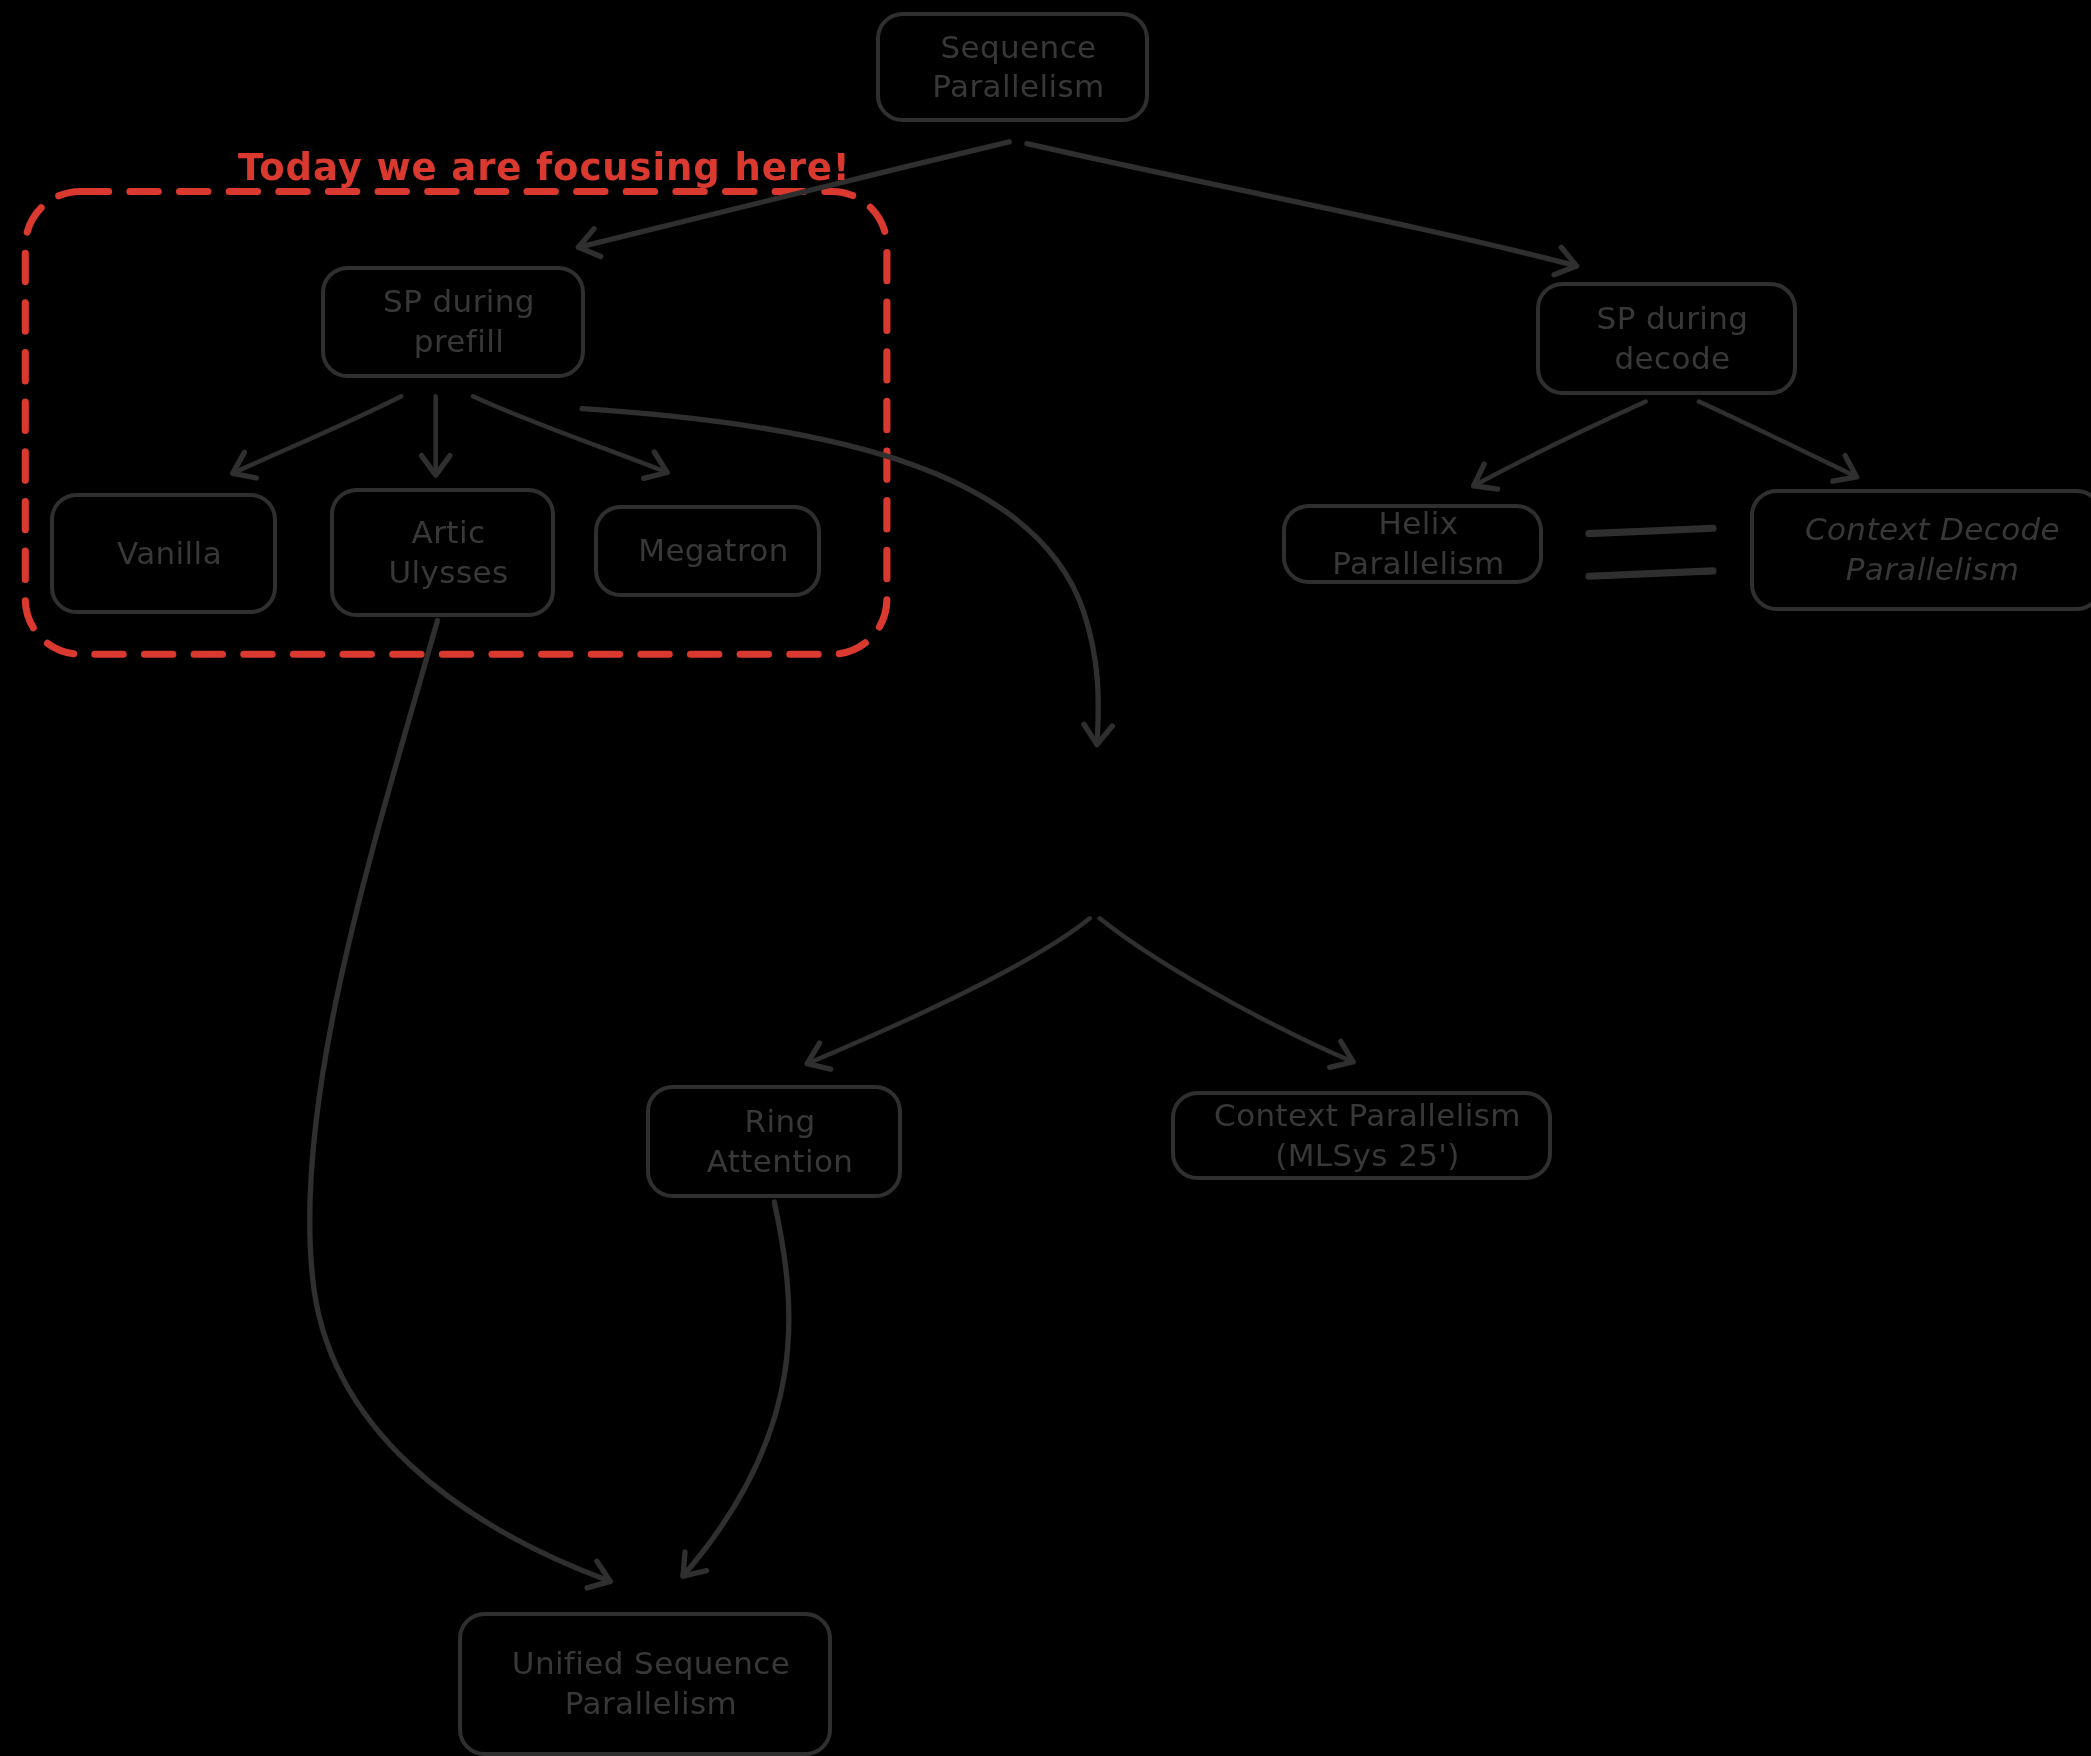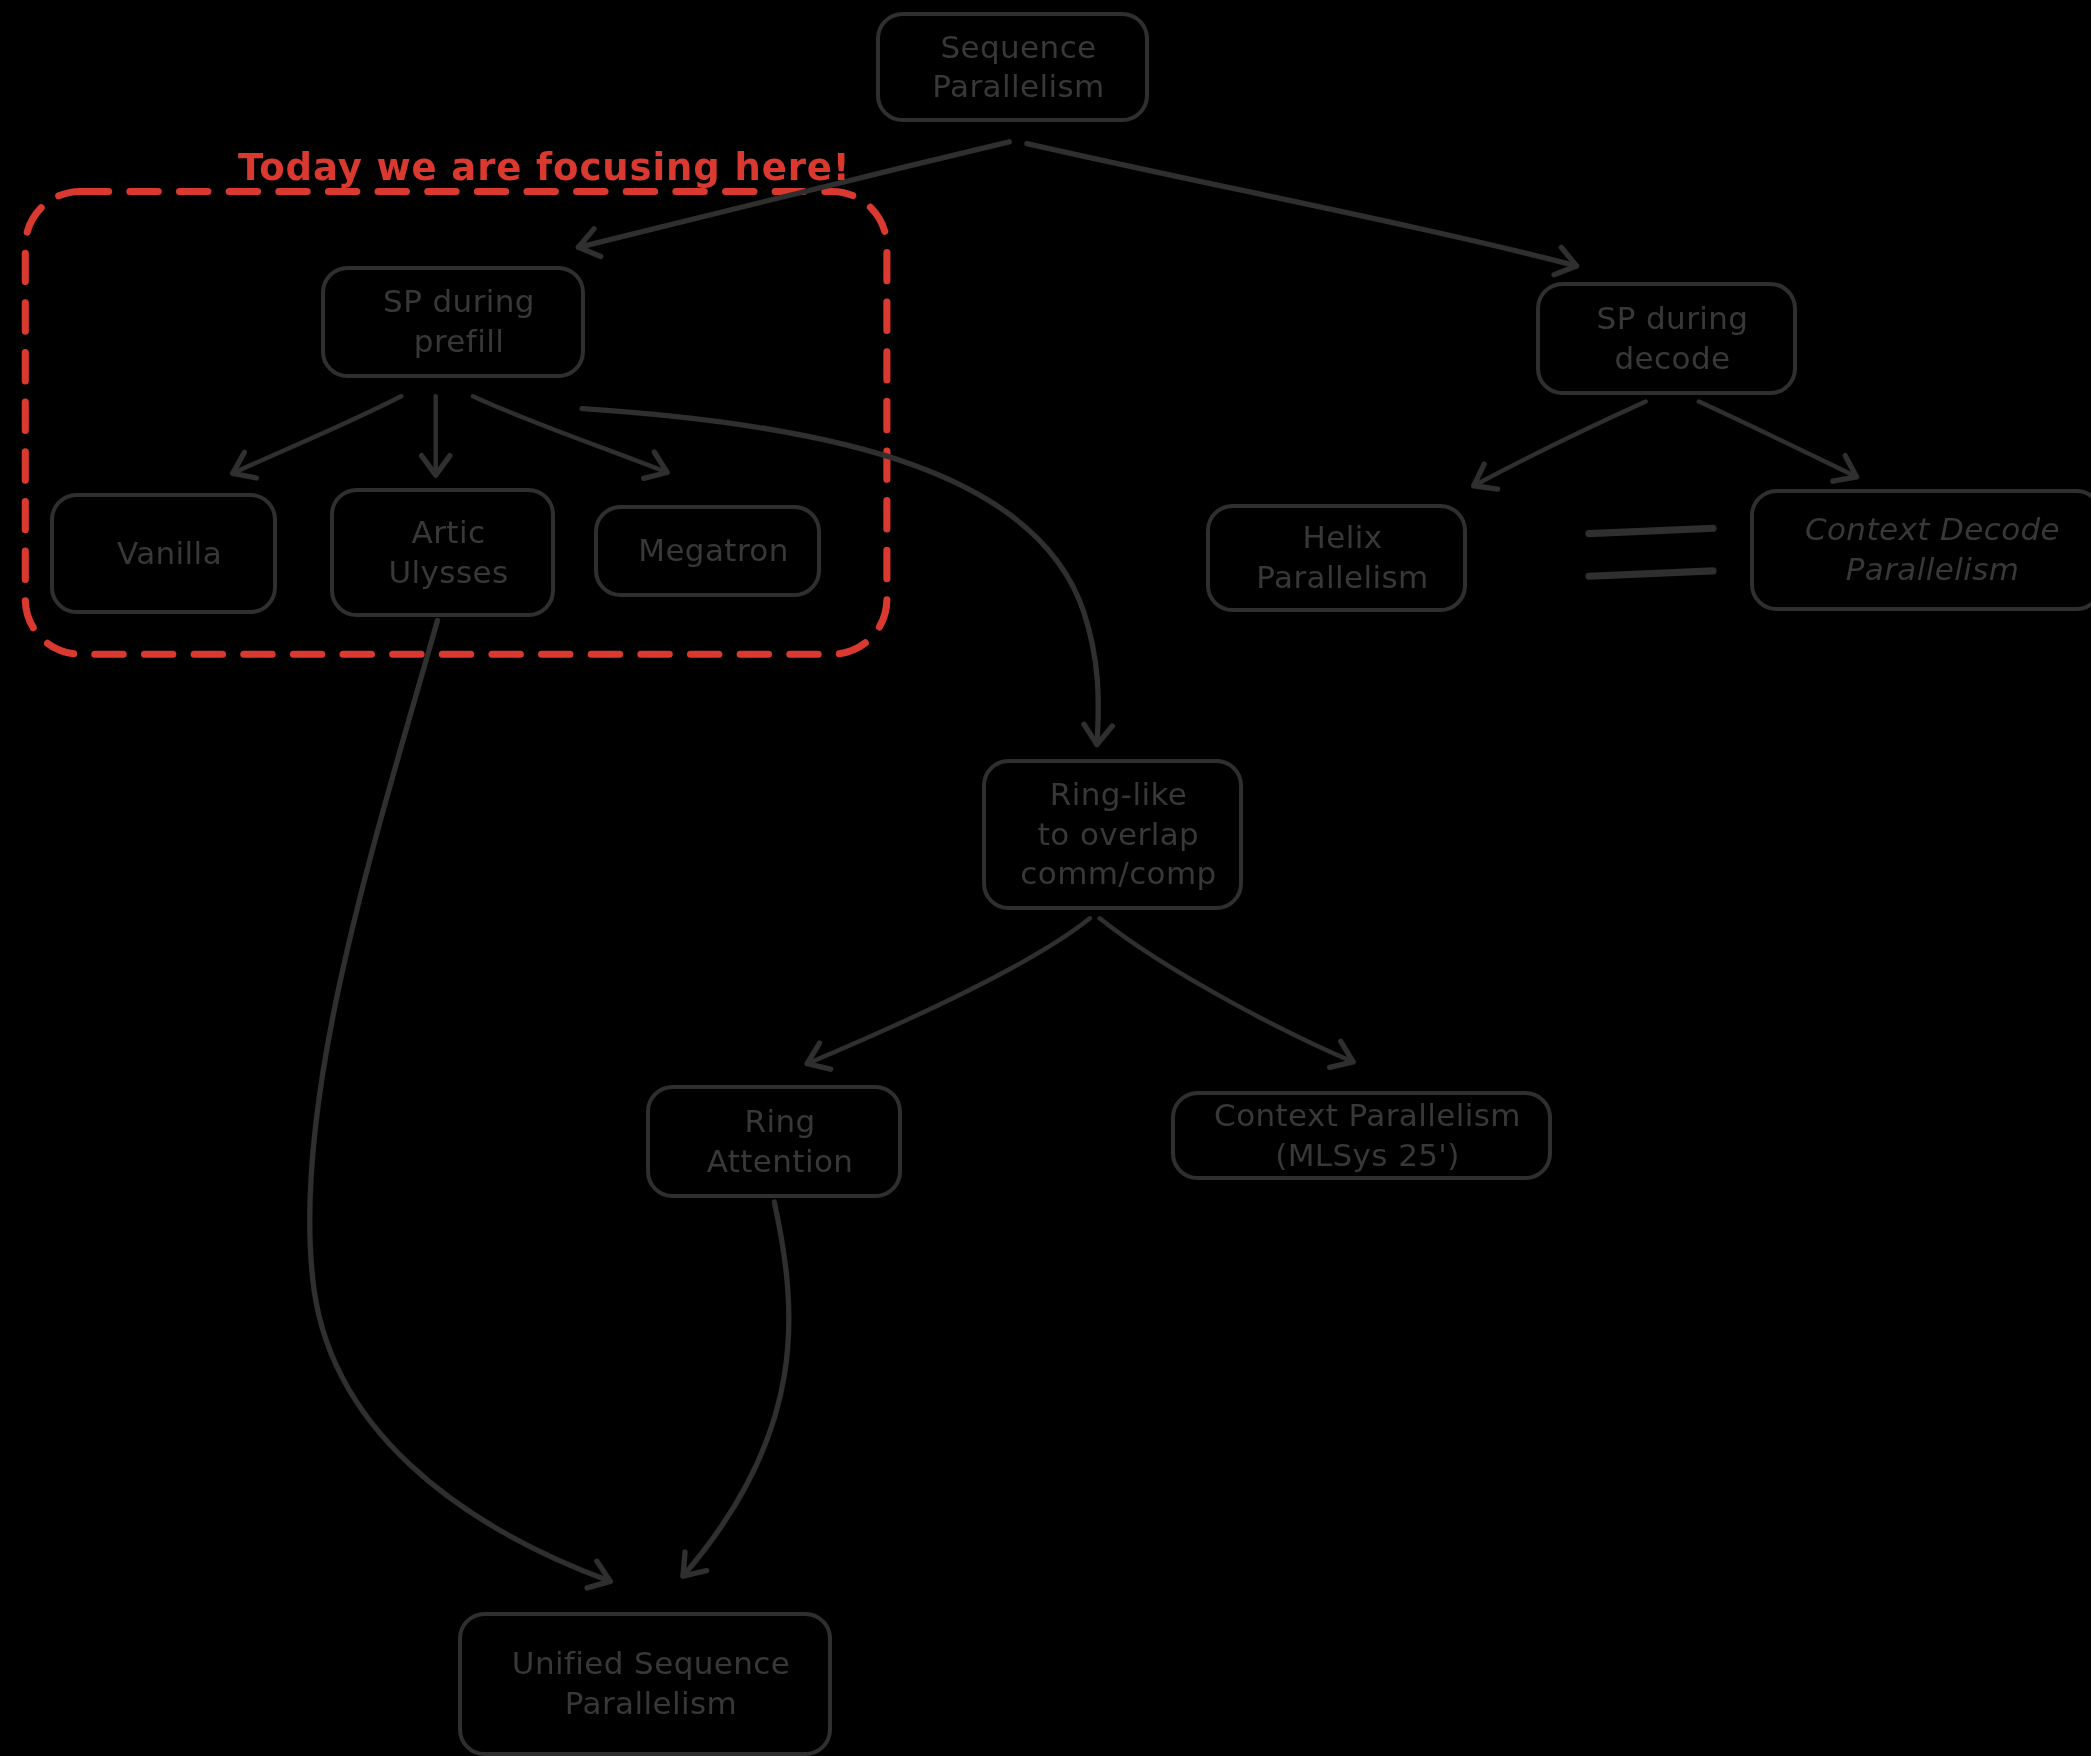--- a/index.html
+++ b/index.html
@@ -107,35 +107,30 @@
 
   <div class="node" style="left:594px; top:505px; width:227px; height:92px;">
     <div class="label">Megatron</div>
   </div>
 
   <div class="node" style="left:1536px; top:282px; width:261px; height:113px;">
     <div class="label">SP during
 decode</div>
   </div>
 
-  <div class="node" style="left:1206px; top:504px; width:261px; height:108px;">
+  <div class="node" style="left:1282px; top:504px; width:261px; height:80px;">
     <div class="label">Helix
 Parallelism</div>
   </div>
 
   <div class="node" style="left:1750px; top:489px; width:353px; height:122px;font-style:italic;">
     <div class="label">Context Decode
 Parallelism</div>
   </div>
 
-  <div class="node" style="left:982px; top:759px; width:261px; height:151px;">
-    <div class="label">Ring-like
-to overlap
-comm/comp</div>
-  </div>
 
   <div class="node" style="left:646px; top:1085px; width:256px; height:113px;">
     <div class="label">Ring
 Attention</div>
   </div>
 
   <div class="node" style="left:1171px; top:1091px; width:381px; height:89px;">
     <div class="label">Context Parallelism
 (MLSys 25')</div>
   </div>

